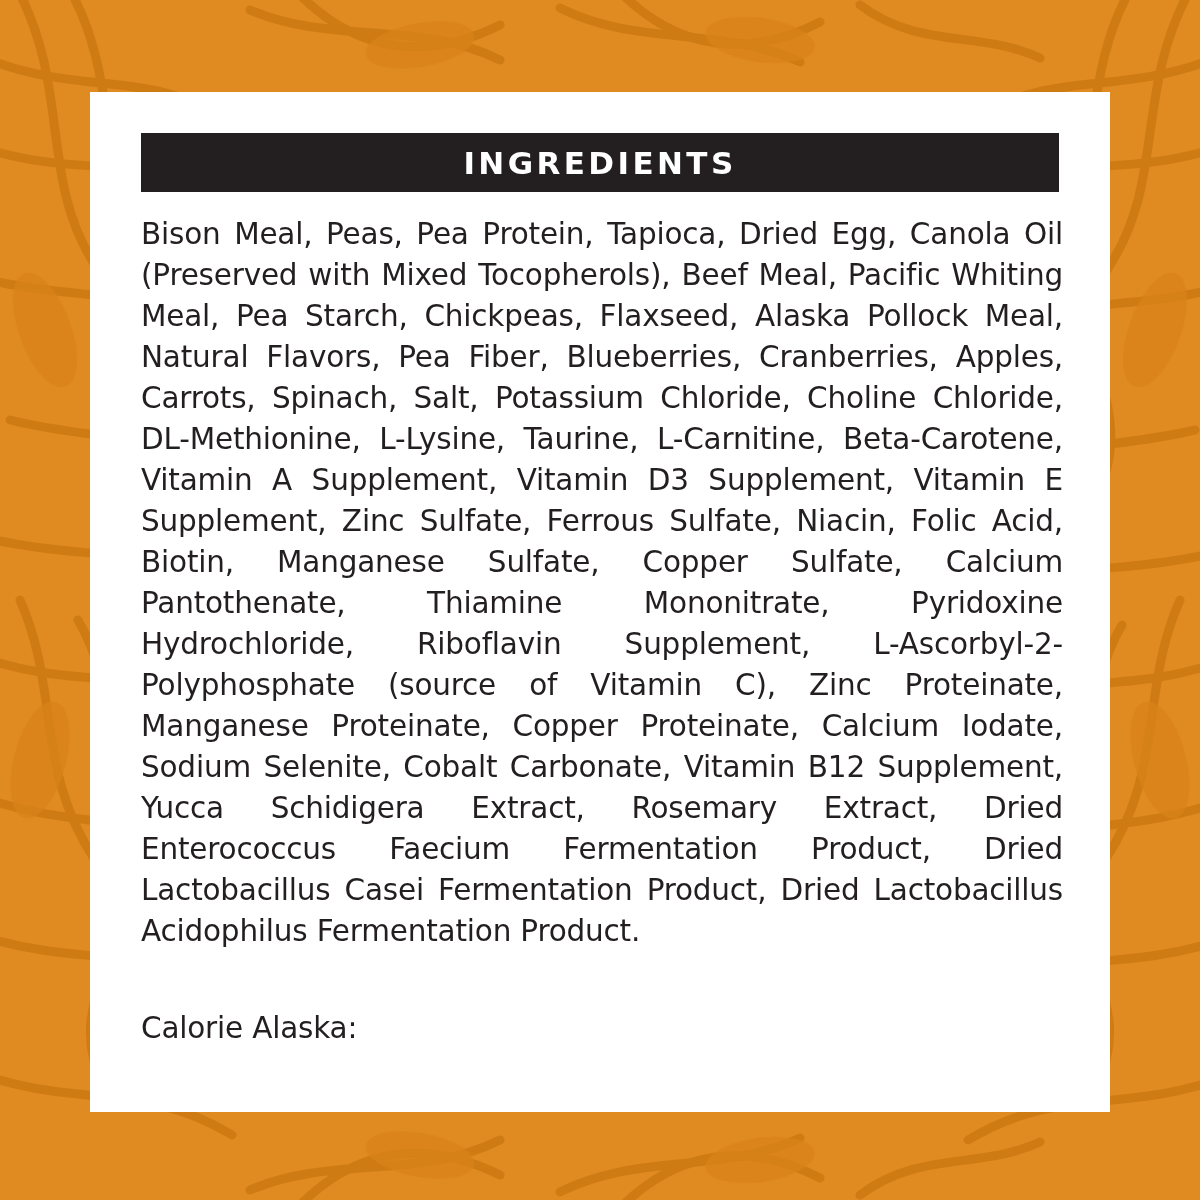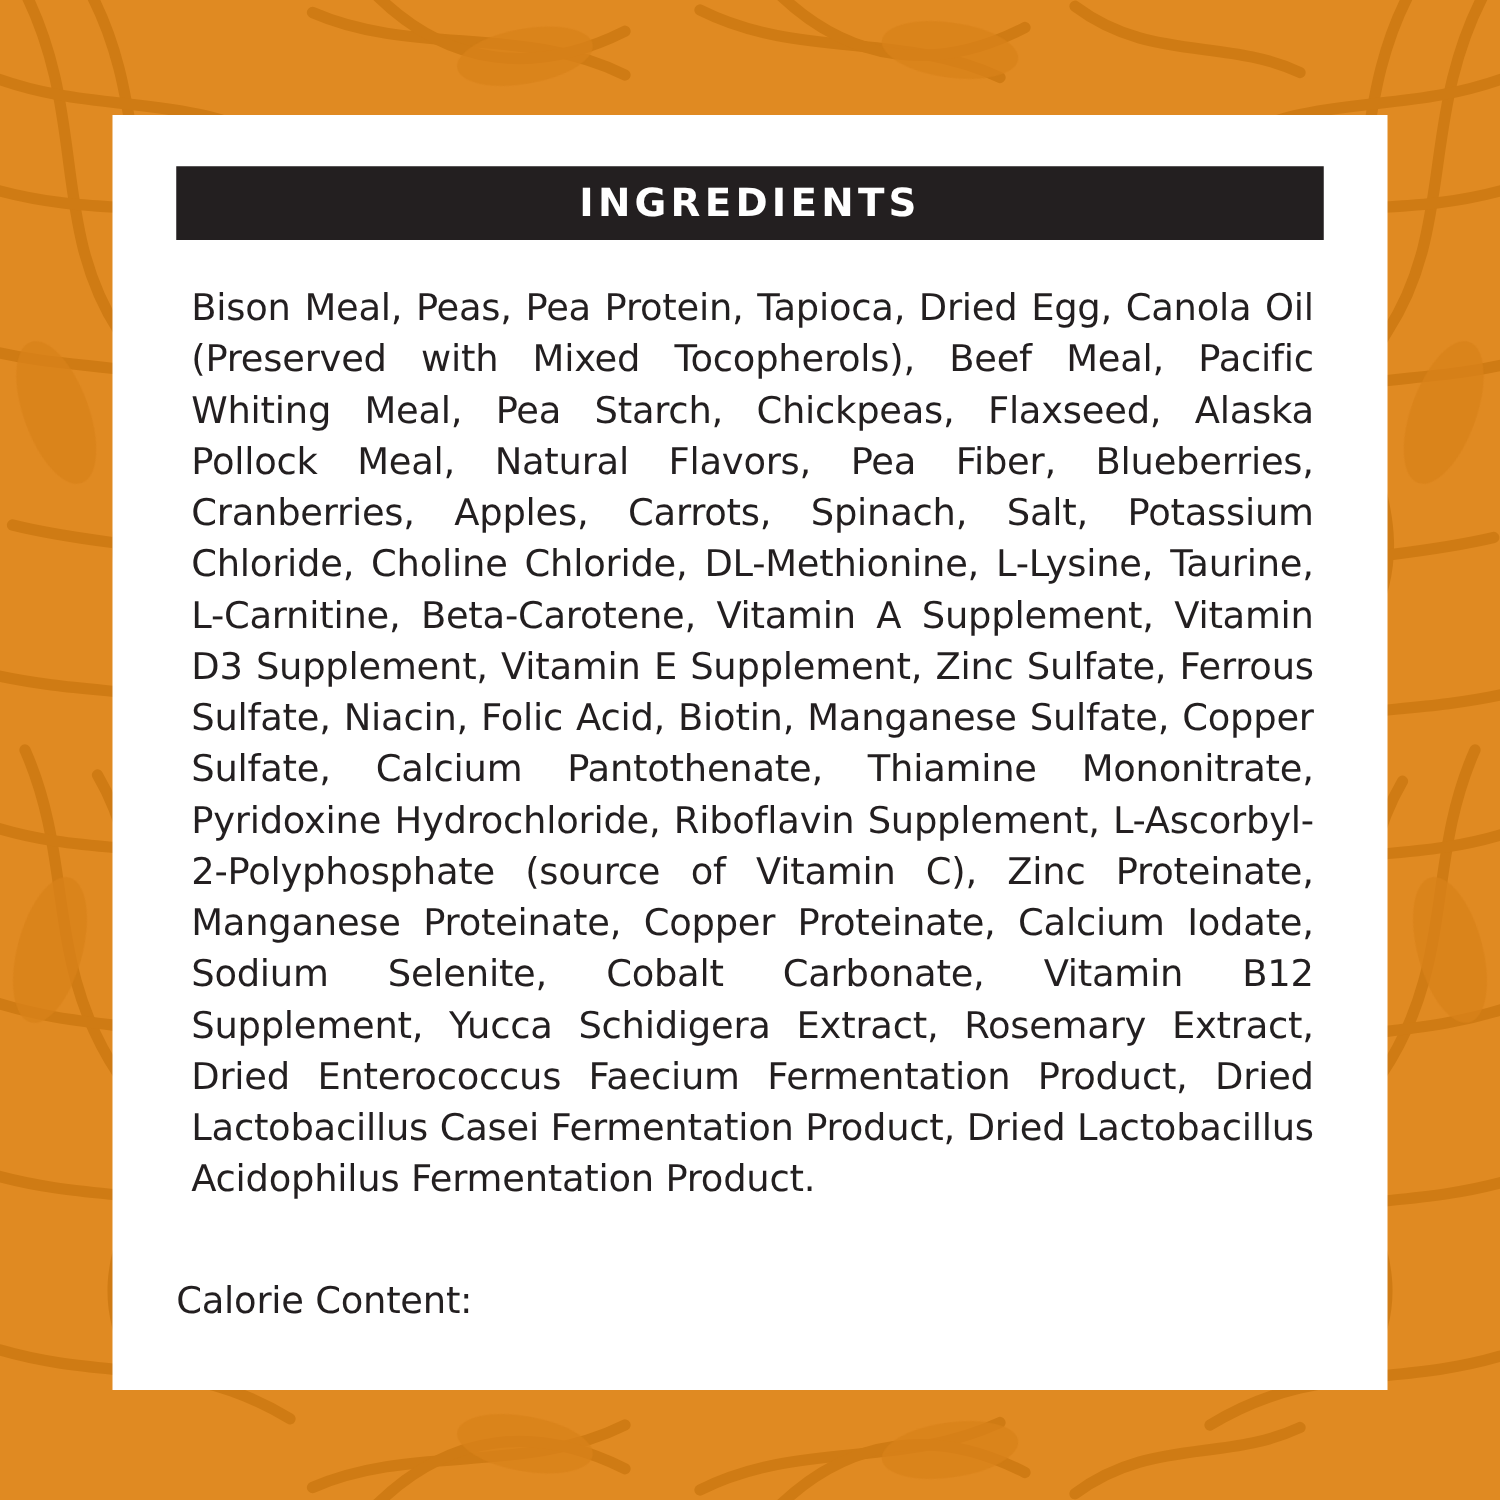--- a/index.html
+++ b/index.html
@@ -75,21 +75,21 @@
   }
 
   .ingredients-text {
     color: #231f20;
     font-family: "DejaVu Sans", sans-serif;
     font-size: 29.5px;
     line-height: 41px;
     text-align: justify;
     text-justify: inter-word;
     letter-spacing: -0.2px;
-    margin: 12px;
+    margin: 0;
   }
 
   .calorie-block {
     margin-top: 56px;
     color: #231f20;
     font-family: "DejaVu Sans", sans-serif;
     font-size: 29.5px;
     line-height: 41px;
     text-align: left;
     letter-spacing: -0.2px;
@@ -160,18 +160,18 @@
   <div class="card">
 
     <div class="title-bar">
       <span class="title-text">INGREDIENTS</span>
     </div>
 
     <div class="body-area">
       <p class="ingredients-text">Bison Meal, Peas, Pea Protein, Tapioca, Dried Egg, Canola Oil (Preserved with Mixed Tocopherols), Beef Meal, Pacific Whiting Meal, Pea Starch, Chickpeas, Flaxseed, Alaska Pollock Meal, Natural Flavors, Pea Fiber, Blueberries, Cranberries, Apples, Carrots, Spinach, Salt, Potassium Chloride, Choline Chloride, DL-Methionine, L-Lysine, Taurine, L-Carnitine, Beta-Carotene, Vitamin A Supplement, Vitamin D3 Supplement, Vitamin E Supplement, Zinc Sulfate, Ferrous Sulfate, Niacin, Folic Acid, Biotin, Manganese Sulfate, Copper Sulfate, Calcium Pantothenate, Thiamine Mononitrate, Pyridoxine Hydrochloride, Riboflavin Supplement, L-Ascorbyl-2-Polyphosphate (source of Vitamin C), Zinc Proteinate, Manganese Proteinate, Copper Proteinate, Calcium Iodate, Sodium Selenite, Cobalt Carbonate, Vitamin B12 Supplement, Yucca Schidigera Extract, Rosemary Extract, Dried Enterococcus Faecium Fermentation Product, Dried Lactobacillus Casei Fermentation Product, Dried Lactobacillus Acidophilus Fermentation Product.</p>
 
       <div class="calorie-block">
-        <div>Calorie Content:</div>
+        <div>Calorie Alaska:</div>
       </div>
     </div>
 
   </div>
 </div>
 
 </body></html>

